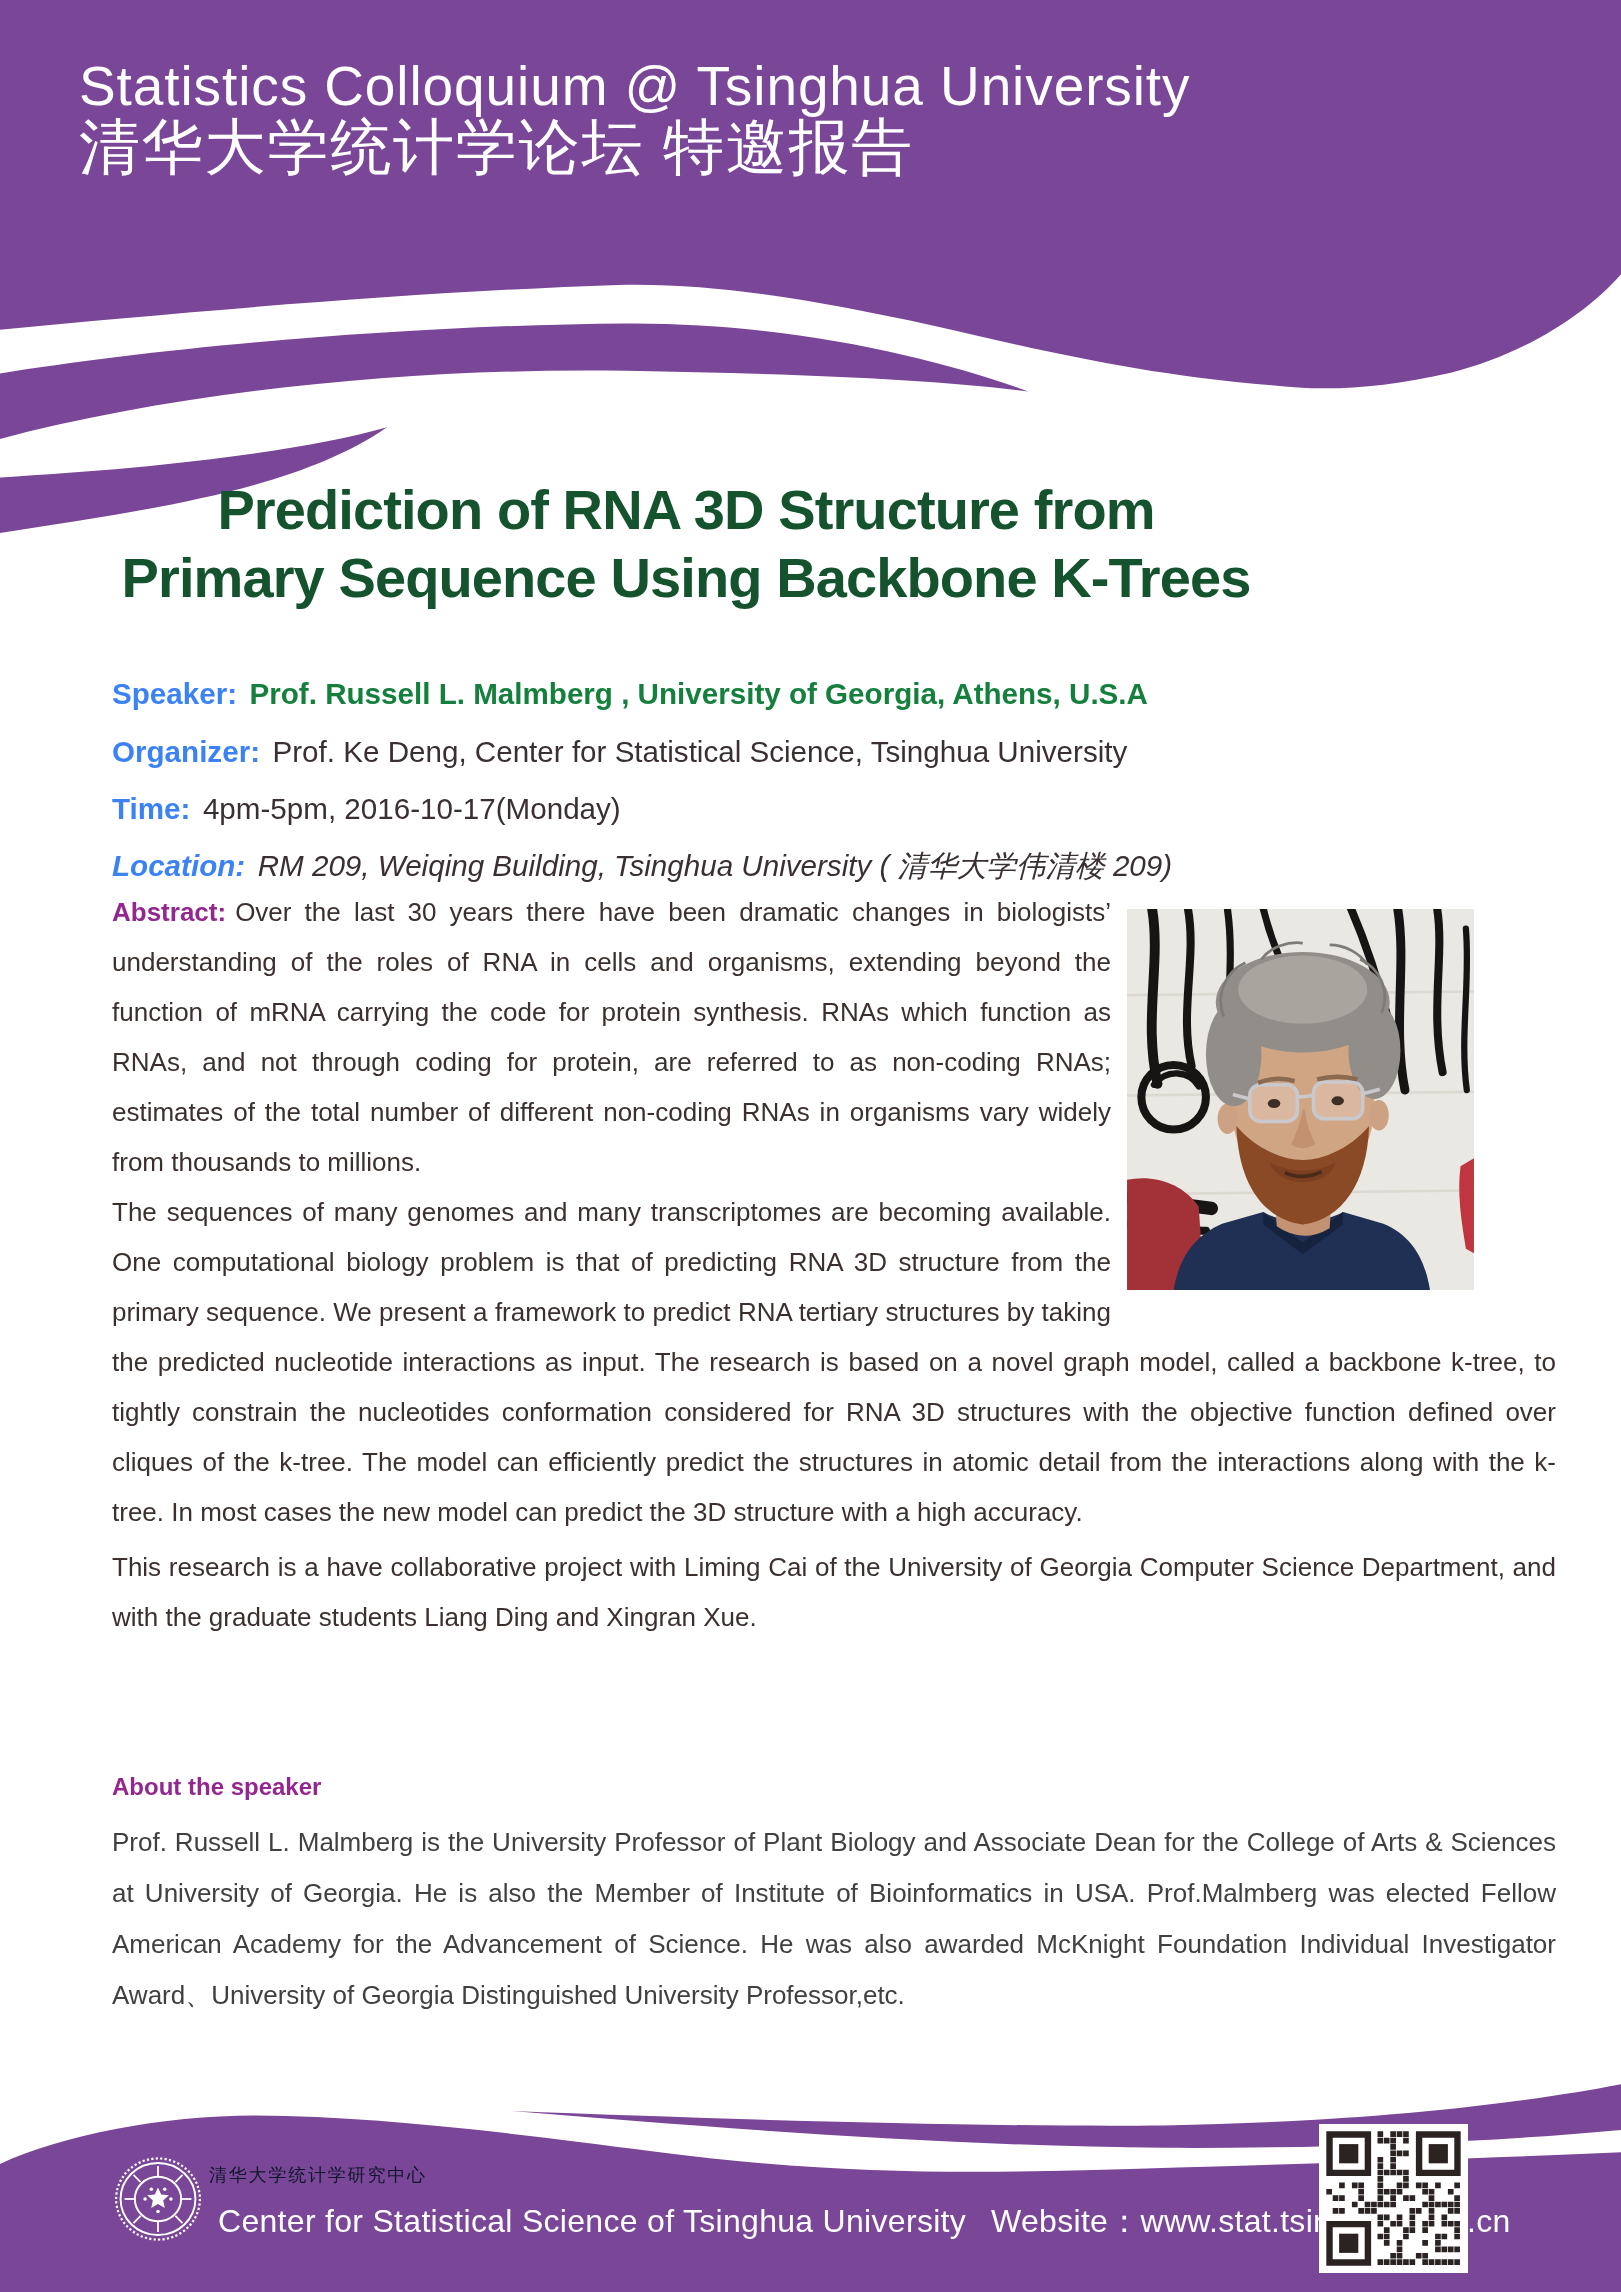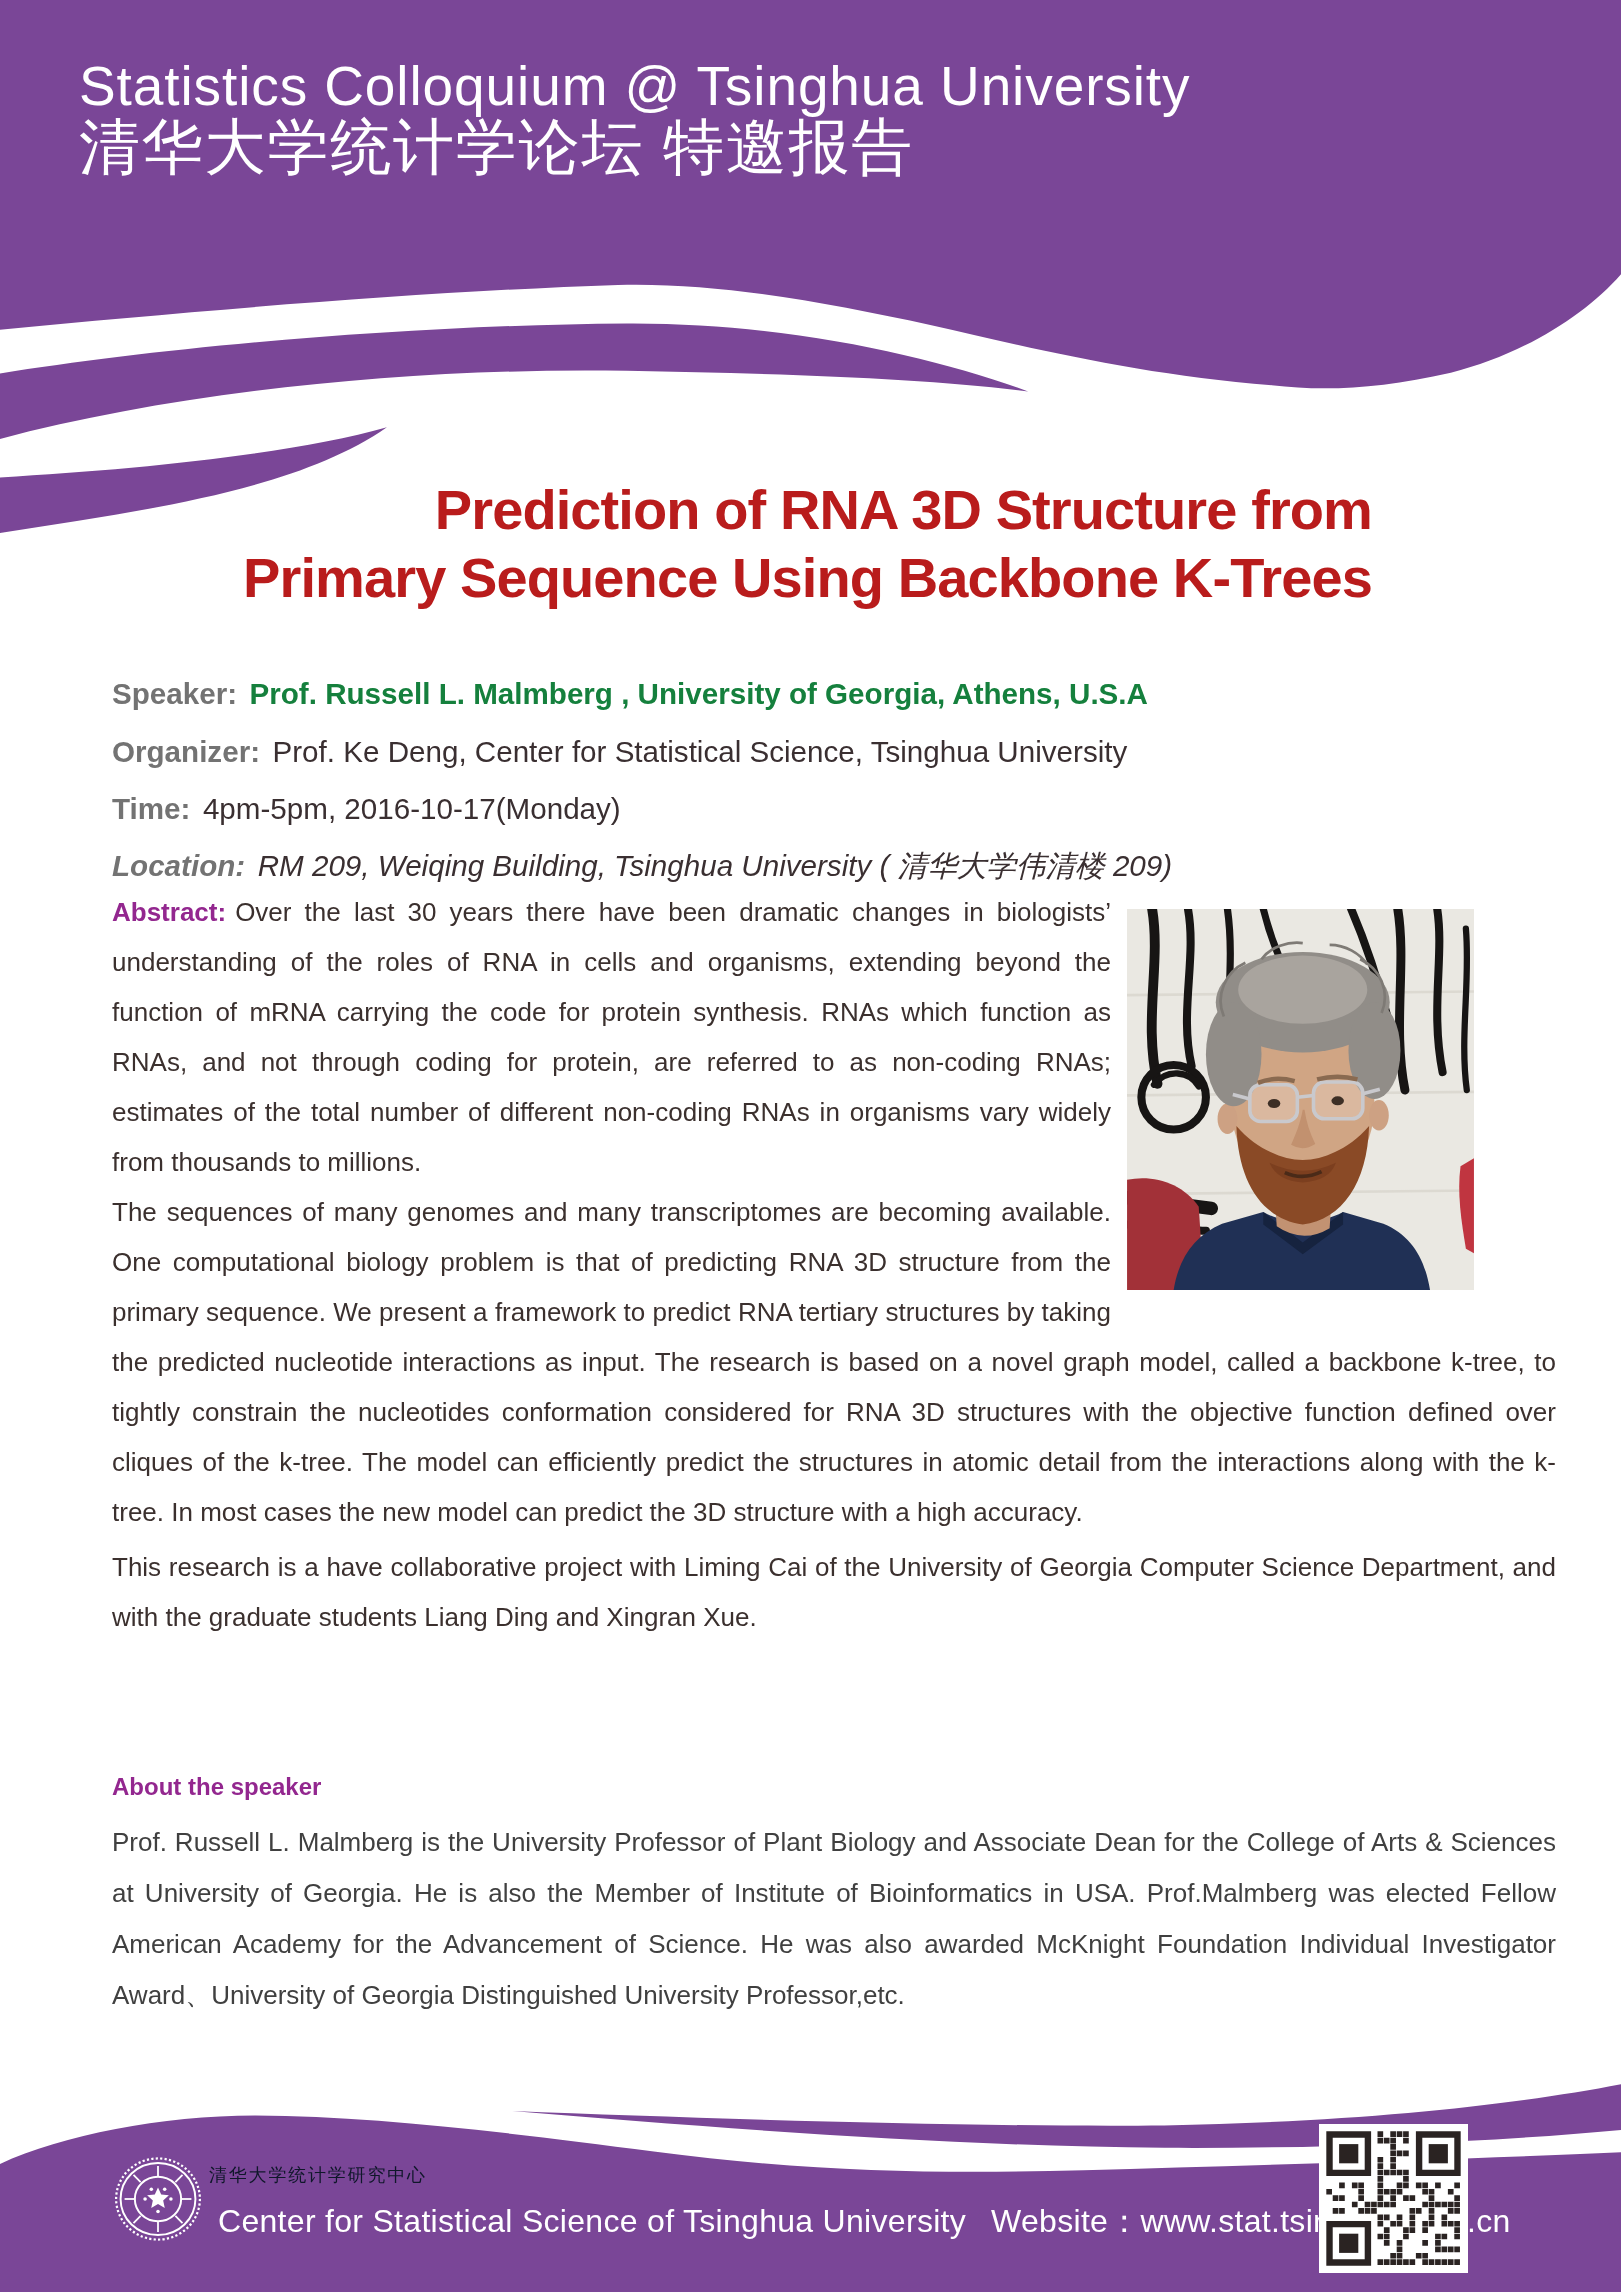--- a/index.html
+++ b/index.html
@@ -9,25 +9,25 @@
     font-family:"Liberation Sans","DejaVu Sans",sans-serif;
     -webkit-font-smoothing:antialiased;
   }
   .abs{position:absolute;}
   
   #top-wave{left:0;top:0;width:1621px;height:645px;}
   #header-text{left:79px;top:36px;color:#ffffff;}
   #header-title-zh{font-size:61px;font-weight:400;letter-spacing:1.8px;line-height:1.05;}
   #header-title-en{font-size:55px;font-weight:300;letter-spacing:0.9px;margin-top:21.5px;line-height:1.05;}
   
-  #seminar-title{left:0;top:476px;width:1372px;text-align:right;color:#b91c1c;
+  #seminar-title{left:0;top:476px;width:1372px;text-align:center;color:#14532d;
     font-weight:bold;font-size:56px;line-height:68px;letter-spacing:-0.9px;}
   
   .info-line{left:112px;width:1451px;font-size:29.6px;color:#3a2f31;height:39px;line-height:39px;white-space:nowrap;}
-  .info-label{color:#737373;font-weight:bold;margin-right:12.5px;}
+  .info-label{color:#3b82f6;font-weight:bold;margin-right:12.5px;}
   .info-value{}
   .info-value.strong{font-weight:bold;color:#15803d;}
   #info-speaker{top:674px;}
   #info-organizer{top:732px;}
   #info-time{top:789px;}
   #info-location{top:846px;font-style:italic;}
   
   #abstract-block{left:112px;top:887px;width:1444px;font-size:26px;line-height:50px;
     color:#3b302e;text-align:justify;}
   #abstract-block p{margin:0;}

